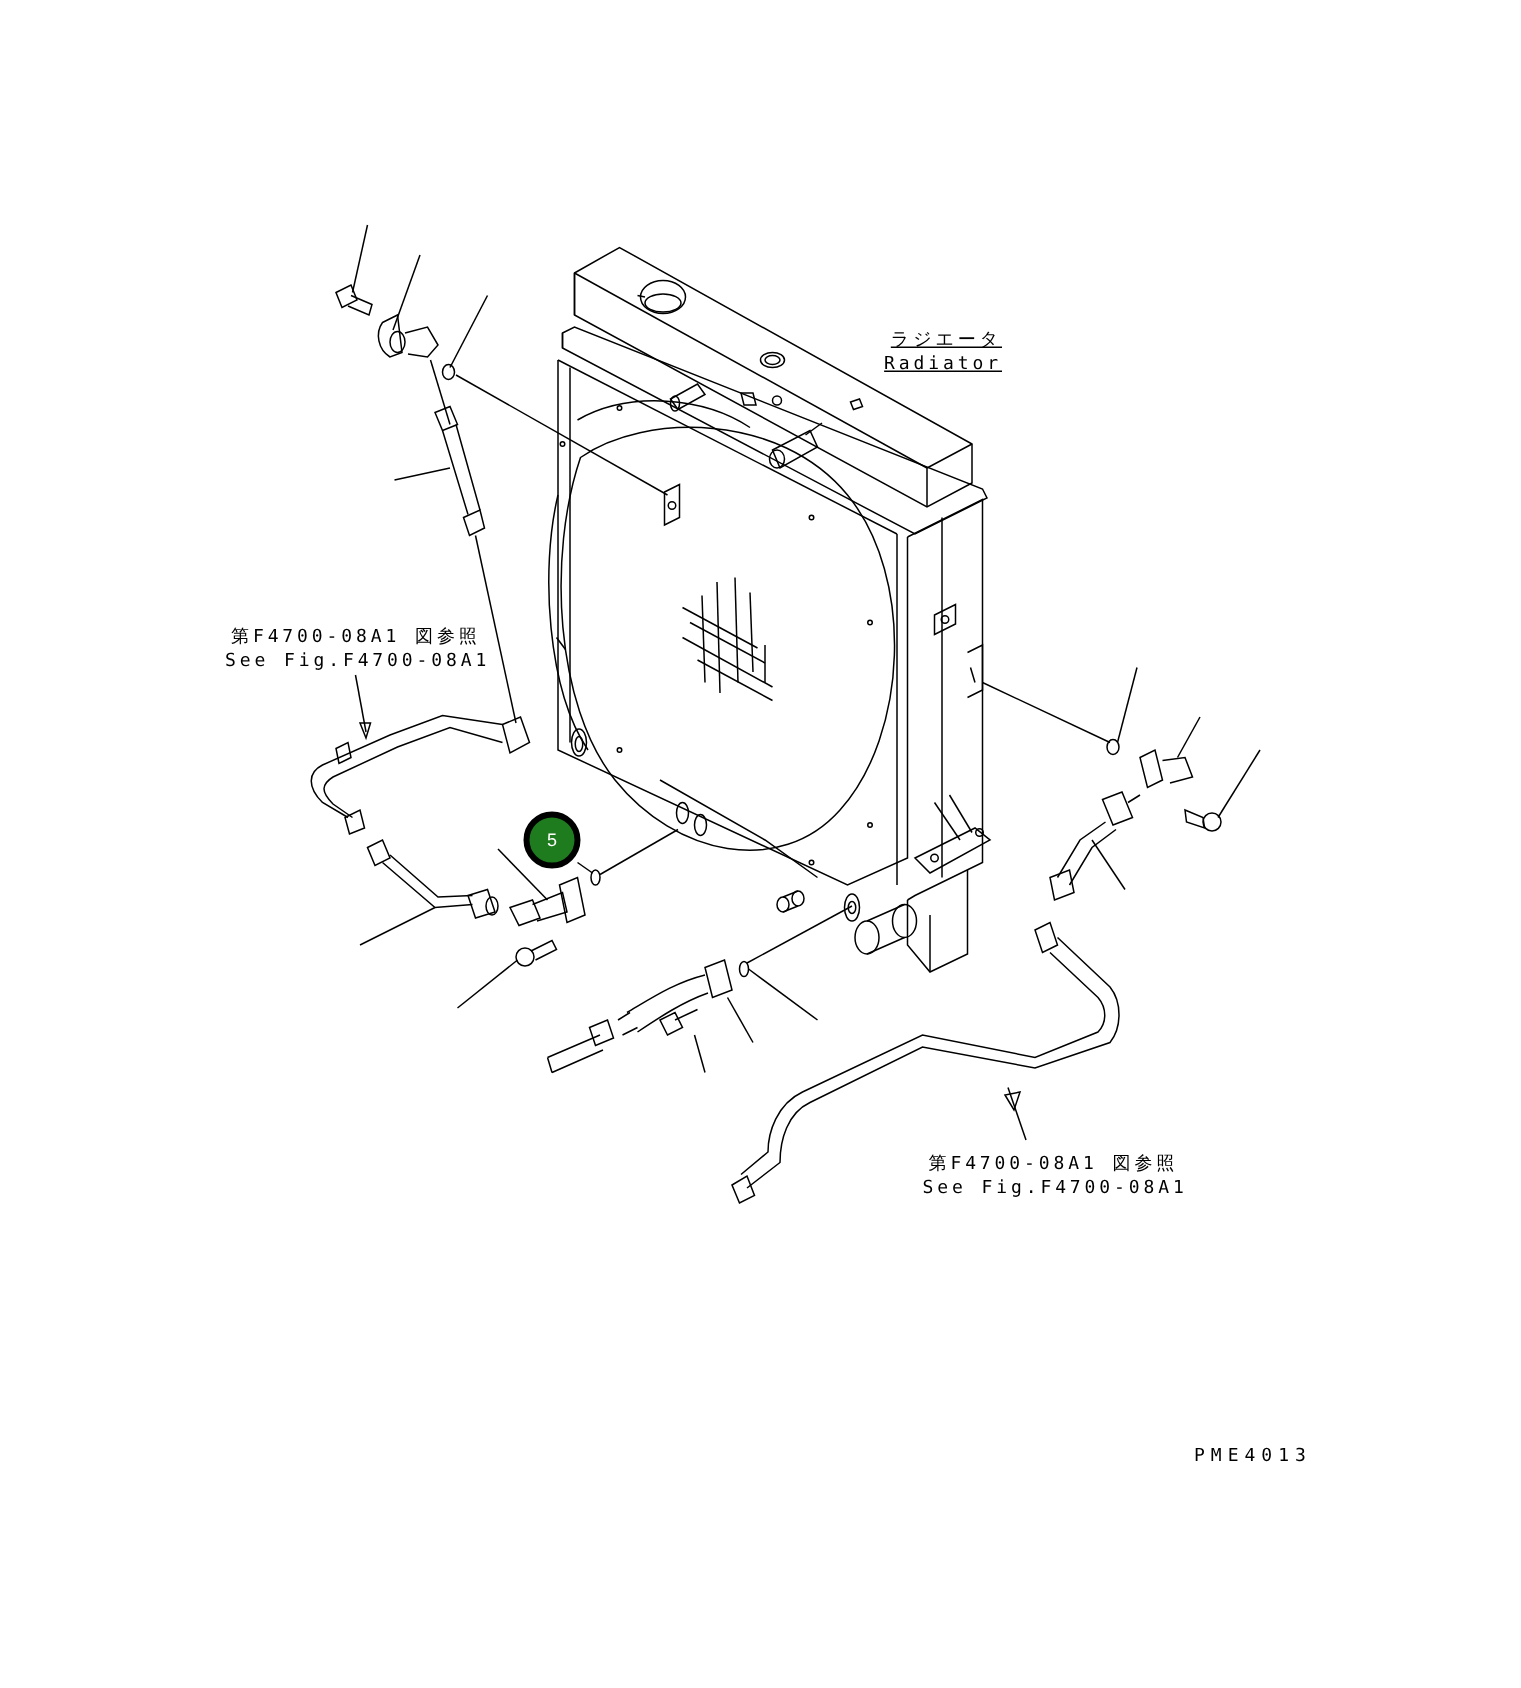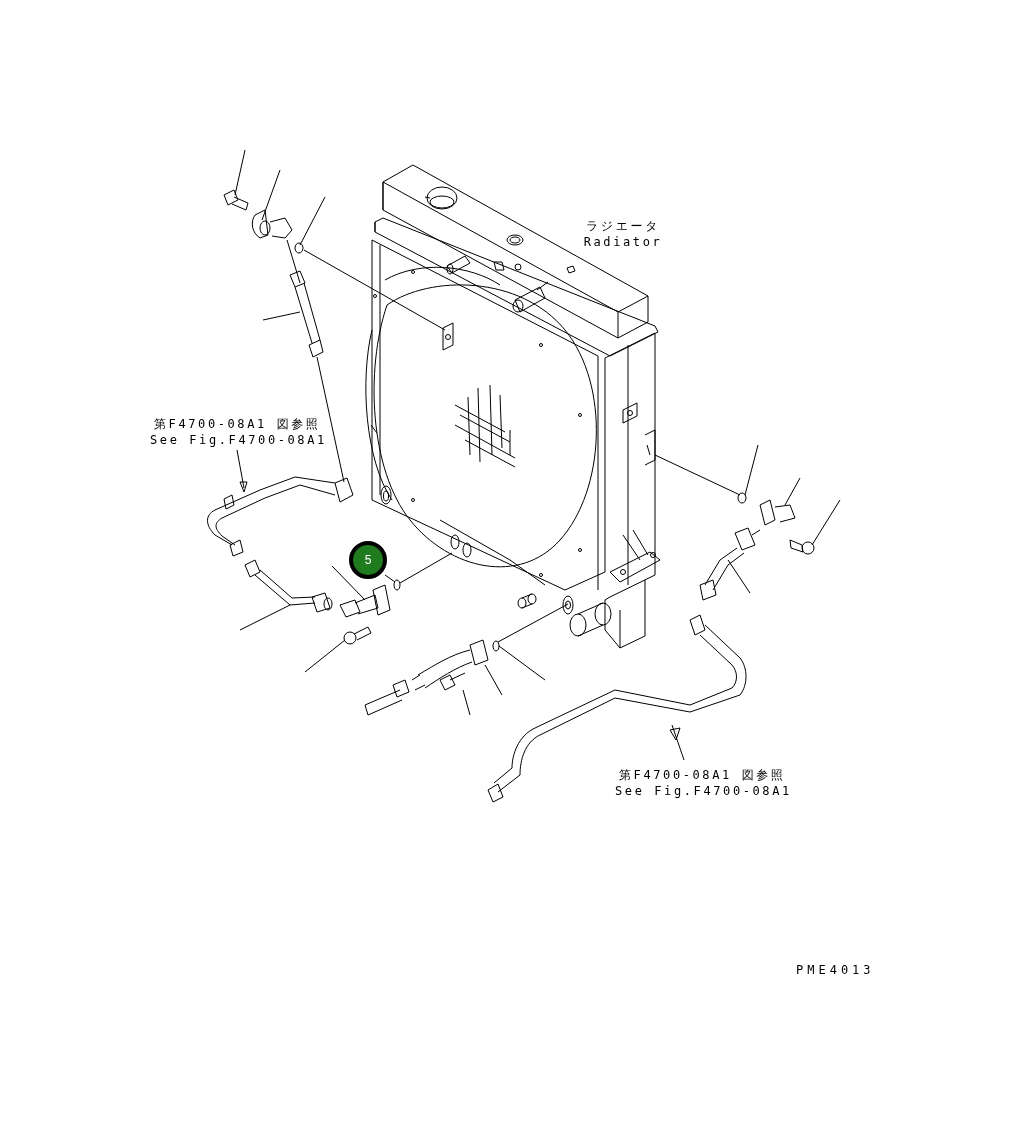--- a/index.html
+++ b/index.html
@@ -1,21 +1,21 @@
 <!DOCTYPE html>
 <html><head>
 <meta charset="utf-8">
 <style>
   html, body { margin: 0; padding: 0; background: #ffffff; }
   body { width: 1014px; height: 1125px; position: relative; overflow: hidden; font-family: "DejaVu Sans Mono", monospace; }
   #drawing { position: absolute; left: 0; top: 0; width: 1014px; height: 1125px; }
   .ln { fill: none; stroke: #000; stroke-width: 1; }
   .fl { fill: #fff; stroke: #000; stroke-width: 1; }
   .lbl { position: absolute; font-family: "DejaVu Sans Mono", monospace; font-size: 12px; color: #000; letter-spacing: 2.6px; white-space: nowrap; line-height: 16px; }
-  .lbl-c { text-align: center; }
+  .lbl-c { text-align: right; text-decoration: underline; }
   .callout { position: absolute; left: 349px; top: 541px; width: 30px; height: 30px; border-radius: 50%; background: #1e7b1e; border: 4px solid #000; color: #fff; font-family: "Liberation Sans", sans-serif; font-size: 12px; display: flex; align-items: center; justify-content: center; box-sizing: content-box; cursor: pointer; }
 </style>
 </head>
 <body>
 
 <svg id="drawing" viewBox="0 0 1014 1125" xmlns="http://www.w3.org/2000/svg">
 
   <g>
 
     <path class="ln" d="M383,182 L413,165 L648,296 L648,322 L618,338 L383,210 Z"></path>

